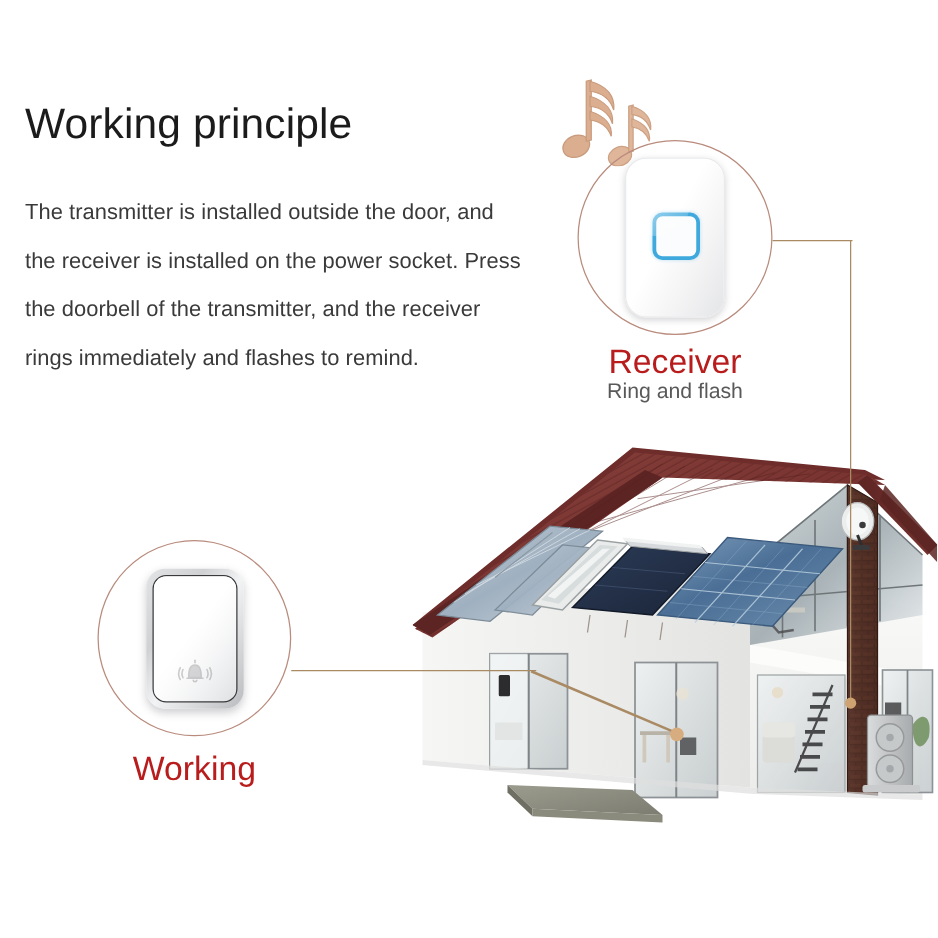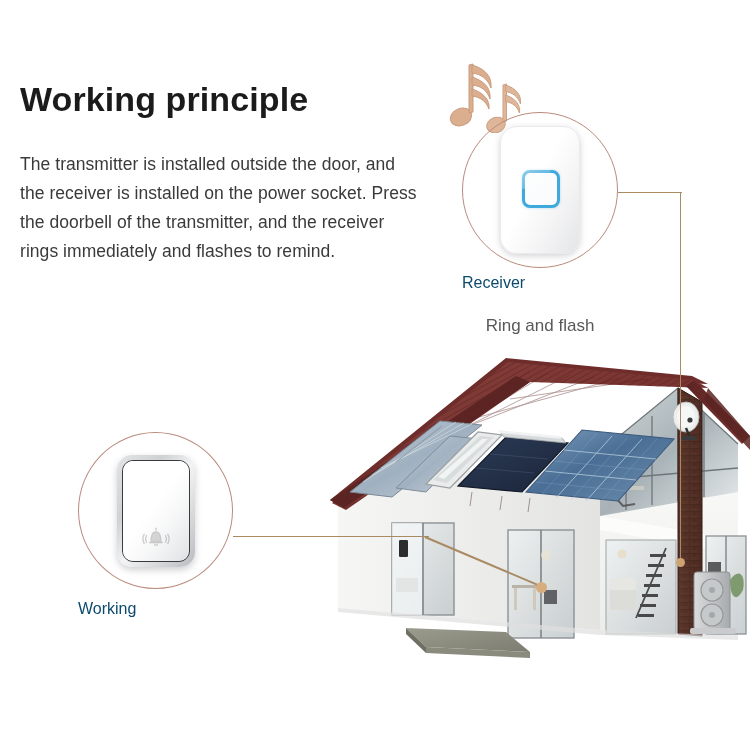--- a/index.html
+++ b/index.html
@@ -8,49 +8,49 @@
     background:#ffffff;
     font-family:"Liberation Sans", sans-serif;
     overflow:hidden;
     position:relative;
   }
   #stage{position:absolute;left:0;top:0;width:750px;height:750px;background:#fff;overflow:hidden;}
 
   
   .page-title{
     position:absolute;left:20px;top:80px;
-    font-size:34px;font-weight:700;color:#1b1b1b;
+    font-size:34px;font-weight:400;color:#1b1b1b;
     letter-spacing:.1px;white-space:nowrap;
   }
   .body-copy{
     position:absolute;left:20px;top:150px;width:400px;
-    font-size:17.5px;line-height:29px;color:#3a3a3a;
+    font-size:17.5px;line-height:39px;color:#3a3a3a;
     letter-spacing:.05px;
   }
 
   
   .callout-ring{
     position:absolute;border-radius:50%;
     border:1.6px solid #b98b7c;
     box-sizing:border-box;background:transparent;
   }
   #ring-receiver{left:462px;top:112px;width:156px;height:156px;}
   #ring-launcher{left:78px;top:432px;width:155px;height:157px;}
 
   
   .callout-title{
-    position:absolute;
-    font-size:16px;color:#0c4a6e;white-space:nowrap;
+    position:absolute;text-align:center;
+    font-size:27px;color:#b91c1c;white-space:nowrap;
   }
   .callout-sub{
     position:absolute;text-align:center;
     font-size:17px;color:#59595a;white-space:nowrap;
   }
   #lbl-receiver-title{left:462px;top:274px;width:156px;}
-  #lbl-receiver-sub{left:432px;top:316px;width:216px;}
+  #lbl-receiver-sub{left:432px;top:303px;width:216px;}
   #lbl-launcher-title{left:78px;top:600px;width:155px;}
   #lbl-launcher-sub{left:33px;top:631px;width:245px;}
 
   
   #receiver-device{
     position:absolute;left:500px;top:126px;width:80px;height:128px;
     border-radius:17px;
     background:
       linear-gradient(118deg,#ffffff 0%,#ffffff 44%,#f4f4f5 70%,#e4e5e7 100%);
     box-shadow:0 2px 6px rgba(110,110,120,.30), inset 0 1px 0 #fff;

